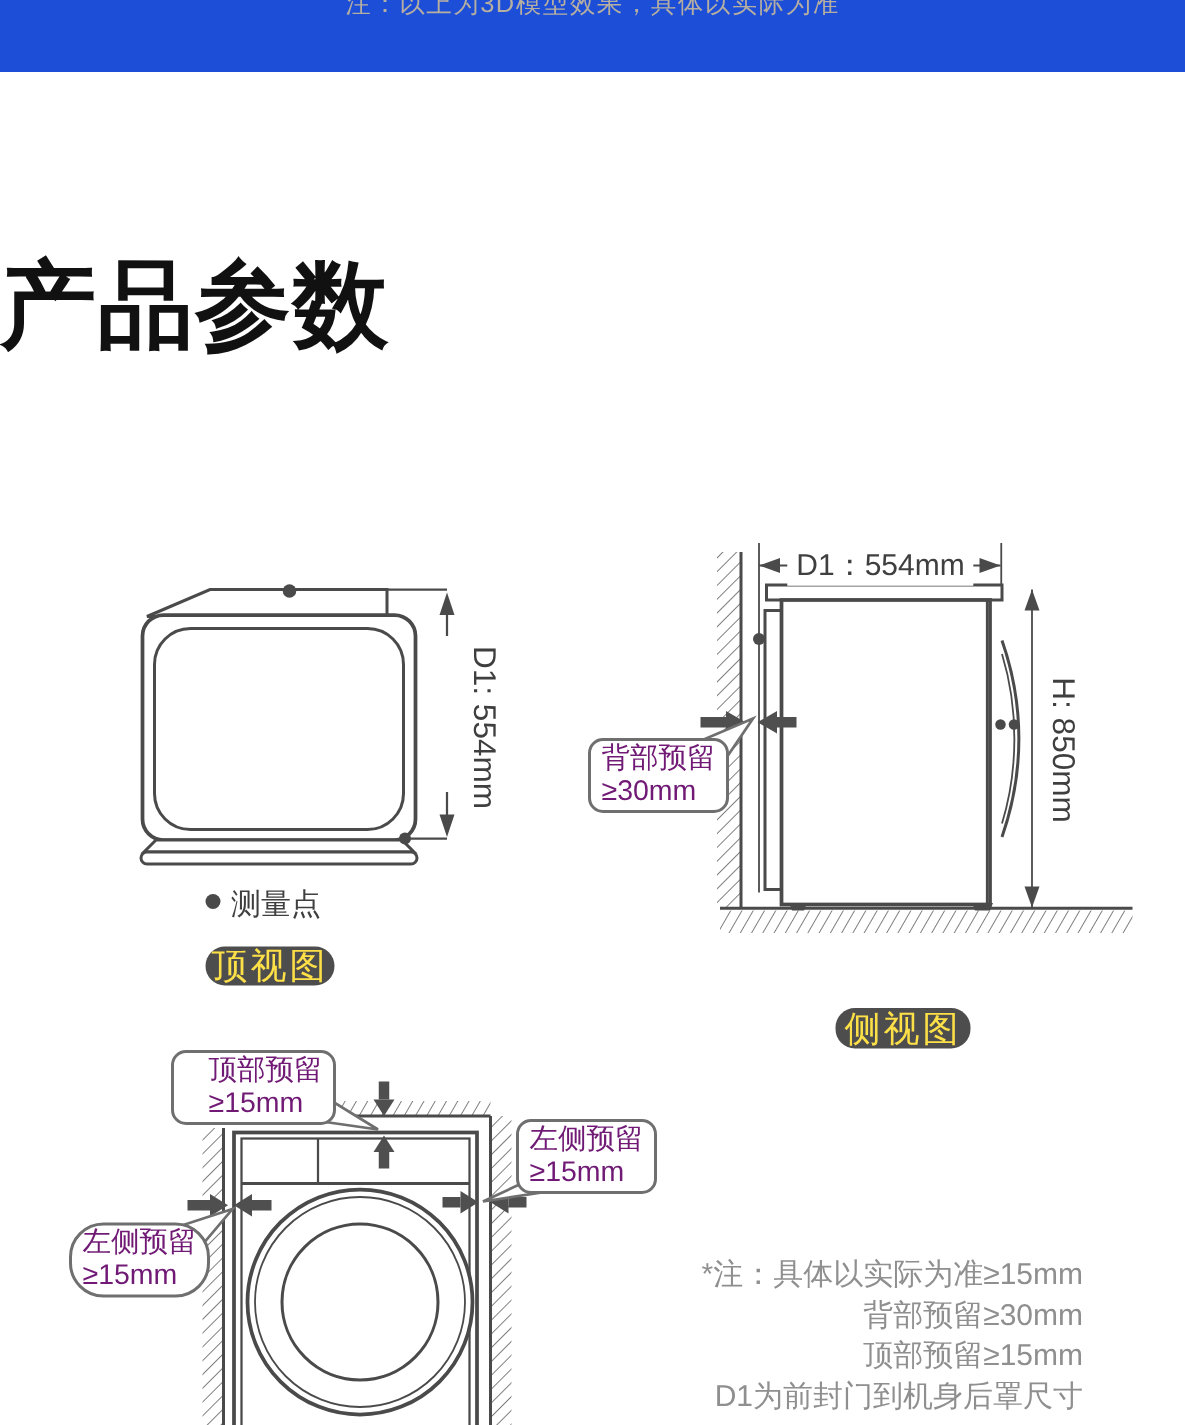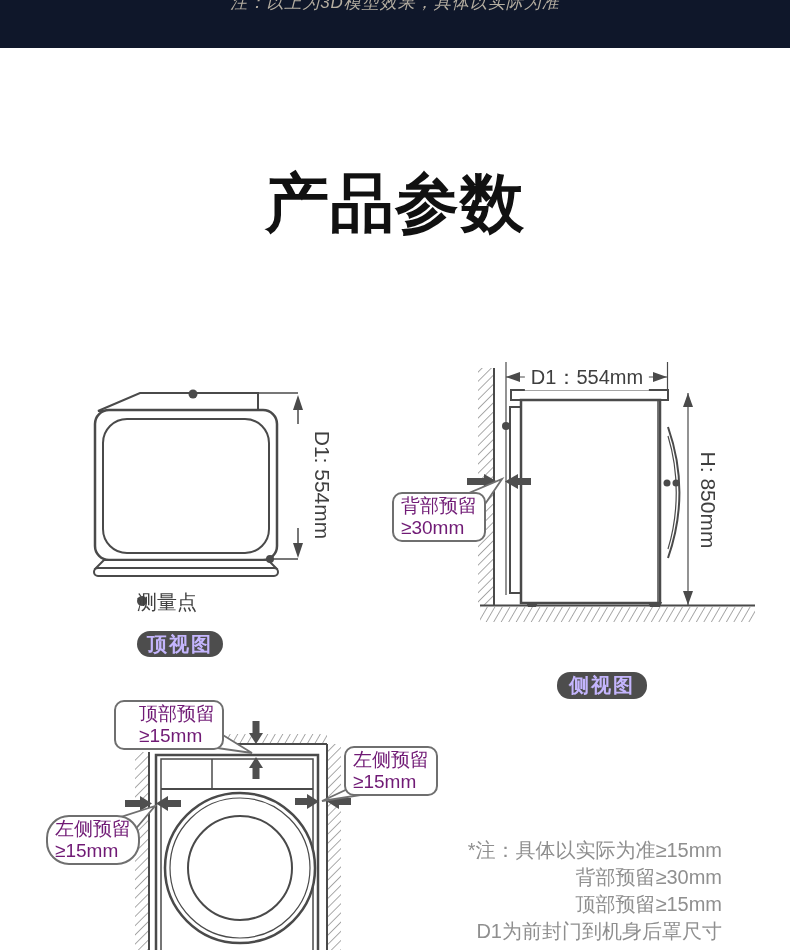--- a/index.html
+++ b/index.html
@@ -4,48 +4,48 @@
 <style>
   html,body{margin:0;padding:0;}
   body{
     width:790px;height:950px;position:relative;overflow:hidden;
     background:#ffffff;
     font-family:"Liberation Sans", sans-serif;
   }
   
   .banner{
     position:absolute;left:0;top:0;width:790px;height:48px;
-    background:#0f172a;overflow:hidden;font-style:italic;
+    background:#1d4ed8;overflow:hidden;
   }
   .banner-note{
     position:absolute;left:0;right:0;top:-9px;text-align:center;
     font-size:17px;color:#b5aea1;letter-spacing:1px;white-space:nowrap;
   }
   .page-title{
-    position:absolute;left:0;right:0;top:160px;text-align:center;
+    position:absolute;left:0;right:0;top:160px;text-align:left;
     font-size:64px;font-weight:bold;color:#111111;letter-spacing:1px;
   }
   .diagram{position:absolute;overflow:visible;}
   .diagram svg{position:absolute;left:0;top:0;overflow:visible;}
 
   .dim-label{
     position:absolute;white-space:nowrap;color:#3f3f3f;
     font-size:20px;font-weight:500;
   }
   .rot{transform:translate(-50%,-50%) rotate(90deg);}
   .hwrap{transform:translate(-50%,-50%);background:#ffffff;padding:0 6px;text-align:center;}
 
   .bubble{
     position:absolute;background:#ffffff;border:2px solid #6f6f6f;
     border-radius:10px;padding:1px 7px;color:#701a75;
     font-size:19px;line-height:22px;white-space:nowrap;z-index:5;
   }
   .badge{
-    position:absolute;background:#4d4d4d;color:#c4b5fd;border-radius:13px;
-    font-size:20px;font-weight:bold;letter-spacing:2px;
+    position:absolute;background:#4d4d4d;color:#fde047;border-radius:13px;
+    font-size:24px;font-weight:normal;letter-spacing:2px;
     display:flex;align-items:center;justify-content:center;
   }
   .legend{
     position:absolute;color:#3f3f3f;font-size:20px;white-space:nowrap;
   }
   .notes{
     position:absolute;right:68px;top:837px;text-align:right;
     font-size:20px;line-height:27px;color:#8f8f8f;white-space:nowrap;
   }
 </style>
@@ -77,21 +77,21 @@
     <line x1="210" y1="189" x2="238" y2="189" stroke="#4a4a4a" stroke-width="1.5"></line>
 
     <line x1="238" y1="38" x2="238" y2="54" stroke="#4a4a4a" stroke-width="1.5"></line>
     <line x1="238" y1="158" x2="238" y2="175" stroke="#4a4a4a" stroke-width="1.5"></line>
     <polygon points="233,40 243,40 238,25" fill="#4a4a4a"></polygon>
     <polygon points="233,173 243,173 238,188" fill="#4a4a4a"></polygon>
 
     <circle cx="82" cy="231" r="5" fill="#4a4a4a"></circle>
   </svg>
   <div class="dim-label rot" style="left:262px;top:115px;font-size:21px;">D1: 554mm</div>
-  <div class="legend" style="left:77px;top:219px;font-family:Liberation Serif, serif;">测量点</div>
+  <div class="legend" style="left:94px;top:219px;font-family:Liberation Serif, serif;">测量点</div>
   <div class="badge" style="left:77px;top:261px;width:86px;height:26px;">顶视图</div>
 </div>
 
 <div class="diagram" style="left:380px;top:350px;width:380px;height:320px;">
   <svg width="380" height="320" viewBox="0 0 380 320">
     <defs>
       <pattern id="svHatch45" width="6.5" height="6.5" patternUnits="userSpaceOnUse" patternTransform="rotate(45)">
         <line x1="0" y1="0" x2="0" y2="6.5" stroke="#7d7d7d" stroke-width="1.3"></line>
       </pattern>
       <pattern id="svHatch30" width="6.5" height="6.5" patternUnits="userSpaceOnUse" patternTransform="rotate(30)">

